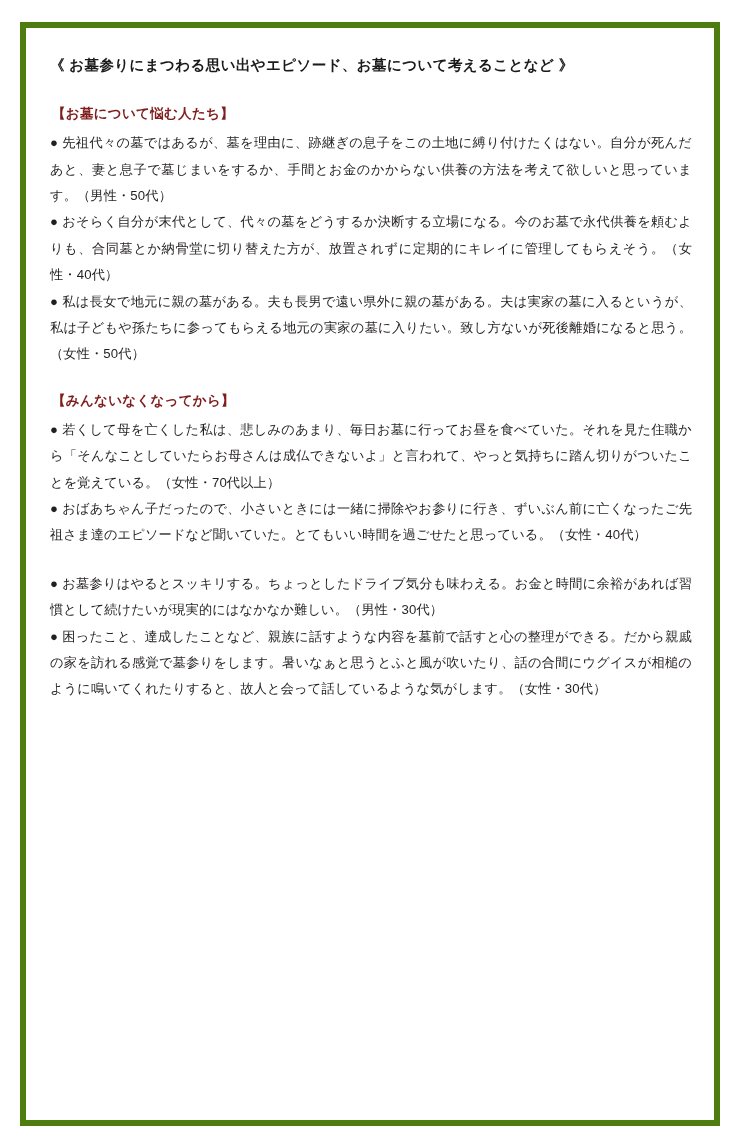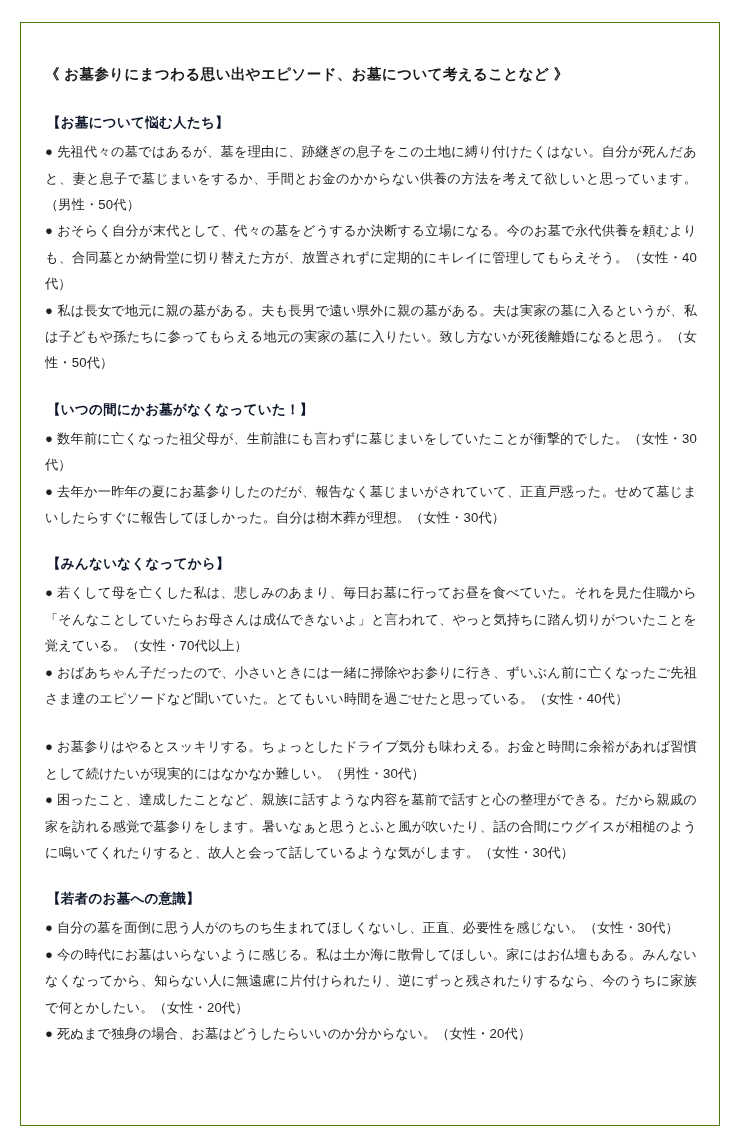--- a/index.html
+++ b/index.html
@@ -14,25 +14,25 @@
     color: #231f20;
   }
   .page {
     width: 740px;
     min-height: 1148px;
     box-sizing: border-box;
     padding: 22px 20px 16px 20px;
     background: #ffffff;
   }
   .doc-box {
-    border: 1px solid #4d7c0f;
+    border: 6px solid #4d7c0f;
     box-sizing: border-box;
     width: 700px;
     min-height: 1104px;
-    padding: 36px 22px 26px 22px;
+    padding: 22px 22px 26px 22px;
     background: #ffffff;
   }
   .doc-title {
     font-size: 14.5px;
     font-weight: bold;
     letter-spacing: 0.4px;
     line-height: 1.6;
     margin: 4px 0 26px 2px;
     color: #1a1a1a;
   }
@@ -41,21 +41,21 @@
   }
   .section:last-child {
     margin-bottom: 0;
   }
   .section-heading {
     font-size: 13.5px;
     font-weight: bold;
     letter-spacing: 0.3px;
     line-height: 1.7;
     margin: 0 0 4px 4px;
-    color: #0f172a;
+    color: #7f1d1d;
   }
   .entry {
     font-size: 13.2px;
     line-height: 2.0;
     letter-spacing: 0.15px;
     margin: 0 0 0 2px;
     text-align: justify;
     text-justify: inter-ideograph;
     color: #231f20;
   }
@@ -68,38 +68,27 @@
 
     <div class="doc-title">《 お墓参りにまつわる思い出やエピソード、お墓について考えることなど 》</div>
 
     <div class="section">
       <div class="section-heading">【お墓について悩む人たち】</div>
       <p class="entry">● 先祖代々の墓ではあるが、墓を理由に、跡継ぎの息子をこの土地に縛り付けたくはない。自分が死んだあと、妻と息子で墓じまいをするか、手間とお金のかからない供養の方法を考えて欲しいと思っています。（男性・50代）</p>
       <p class="entry">● おそらく自分が末代として、代々の墓をどうするか決断する立場になる。今のお墓で永代供養を頼むよりも、合同墓とか納骨堂に切り替えた方が、放置されずに定期的にキレイに管理してもらえそう。（女性・40代）</p>
       <p class="entry">● 私は長女で地元に親の墓がある。夫も長男で遠い県外に親の墓がある。夫は実家の墓に入るというが、私は子どもや孫たちに参ってもらえる地元の実家の墓に入りたい。致し方ないが死後離婚になると思う。（女性・50代）</p>
     </div>
 
-    <div class="section">
-      <div class="section-heading">【いつの間にかお墓がなくなっていた！】</div>
-      <p class="entry">● 数年前に亡くなった祖父母が、生前誰にも言わずに墓じまいをしていたことが衝撃的でした。（女性・30代）</p>
-      <p class="entry">● 去年か一昨年の夏にお墓参りしたのだが、報告なく墓じまいがされていて、正直戸惑った。せめて墓じまいしたらすぐに報告してほしかった。自分は樹木葬が理想。（女性・30代）</p>
-    </div>
 
     <div class="section">
       <div class="section-heading">【みんないなくなってから】</div>
       <p class="entry">● 若くして母を亡くした私は、悲しみのあまり、毎日お墓に行ってお昼を食べていた。それを見た住職から「そんなことしていたらお母さんは成仏できないよ」と言われて、やっと気持ちに踏ん切りがついたことを覚えている。（女性・70代以上）</p>
       <p class="entry">● おばあちゃん子だったので、小さいときには一緒に掃除やお参りに行き、ずいぶん前に亡くなったご先祖さま達のエピソードなど聞いていた。とてもいい時間を過ごせたと思っている。（女性・40代）</p>
     </div>
 
     <div class="section">
       <p class="entry">● お墓参りはやるとスッキリする。ちょっとしたドライブ気分も味わえる。お金と時間に余裕があれば習慣として続けたいが現実的にはなかなか難しい。（男性・30代）</p>
       <p class="entry">● 困ったこと、達成したことなど、親族に話すような内容を墓前で話すと心の整理ができる。だから親戚の家を訪れる感覚で墓参りをします。暑いなぁと思うとふと風が吹いたり、話の合間にウグイスが相槌のように鳴いてくれたりすると、故人と会って話しているような気がします。（女性・30代）</p>
     </div>
 
-    <div class="section">
-      <div class="section-heading">【若者のお墓への意識】</div>
-      <p class="entry">● 自分の墓を面倒に思う人がのちのち生まれてほしくないし、正直、必要性を感じない。（女性・30代）</p>
-      <p class="entry">● 今の時代にお墓はいらないように感じる。私は土か海に散骨してほしい。家にはお仏壇もある。みんないなくなってから、知らない人に無遠慮に片付けられたり、逆にずっと残されたりするなら、今のうちに家族で何とかしたい。（女性・20代）</p>
-      <p class="entry">● 死ぬまで独身の場合、お墓はどうしたらいいのか分からない。（女性・20代）</p>
-    </div>
 
   </div>
 </div>
 
 </body></html>

